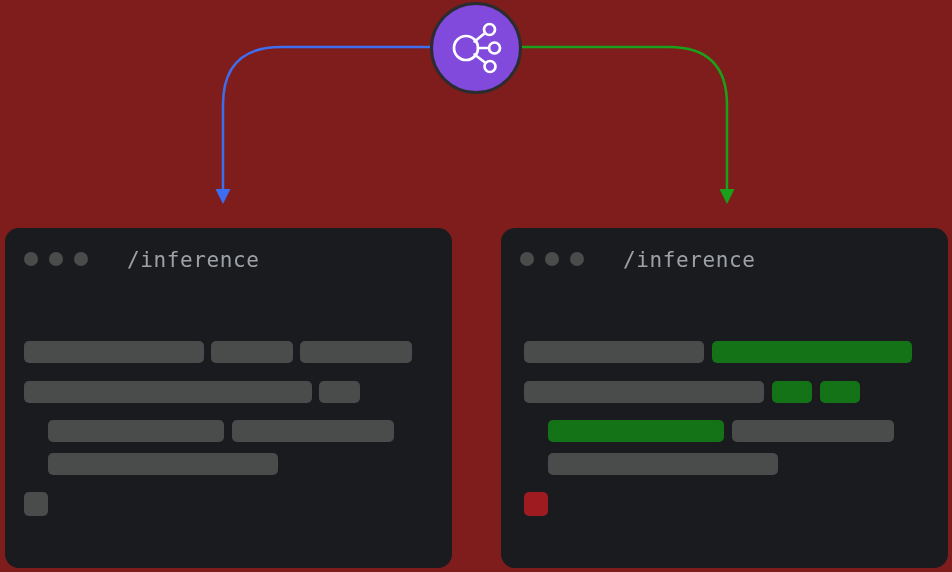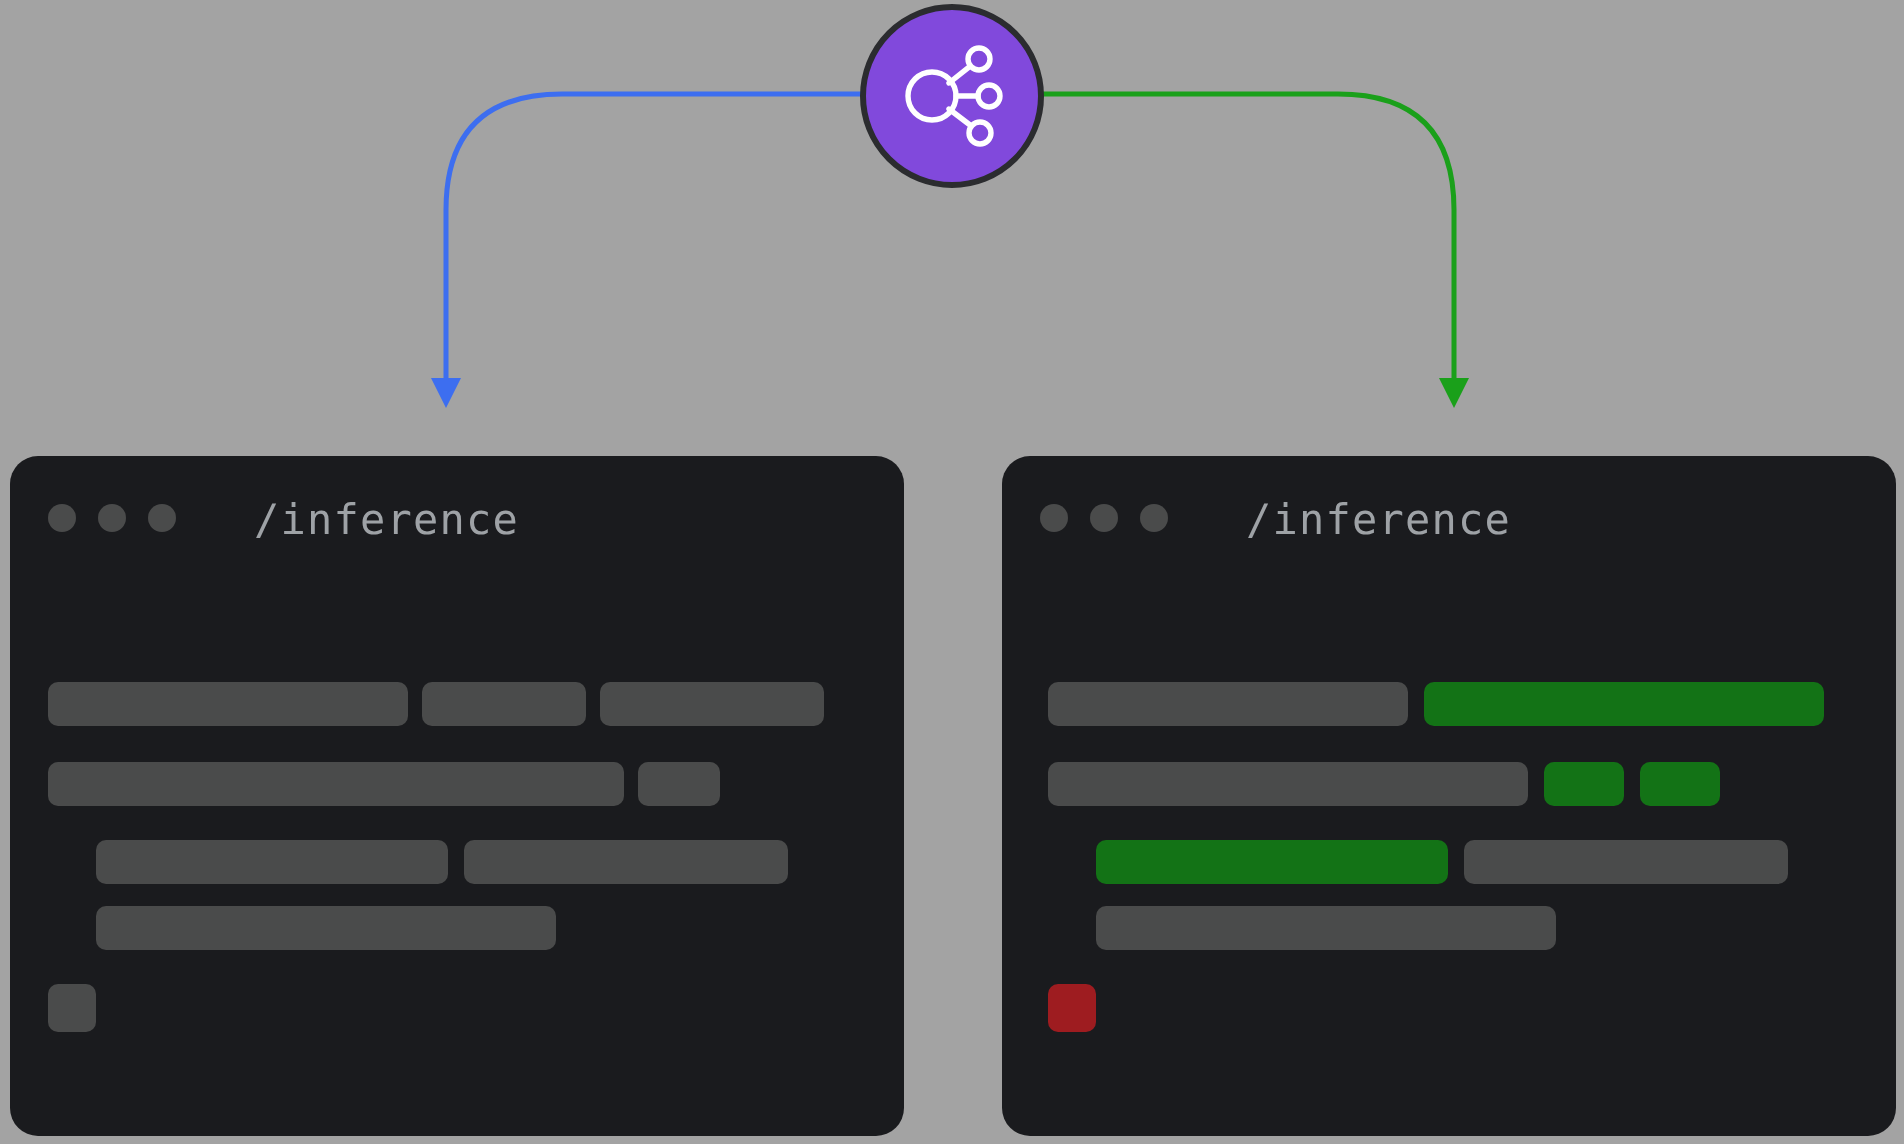--- a/index.html
+++ b/index.html
@@ -24,21 +24,21 @@
   .window-title{
     position:absolute;left:122px;top:18px;
     font-size:21px;line-height:28px;letter-spacing:0.6px;
     color:#9EA2A6;white-space:pre;
   }
   .bar{position:absolute;border-radius:5px;}
 </style>
 </head>
 <body>
 
-<div class="canvas" style="background: #a3a3a3;">
+<div class="canvas" style="background: #7f1d1d;">
 
   <svg class="diagram-svg" width="952" height="572" viewBox="0 0 952 572">
 
     <path d="M432 47 H281 Q223 47 223 105 V190" fill="none" stroke-width="2.5" stroke="#3D6EF0"></path>
     <polygon points="215.5,189 230.5,189 223,204" fill="#3D6EF0"></polygon>
 
     <path d="M520 47 H669 Q727 47 727 105 V190" fill="none" stroke-width="2.5" stroke="#1AA01A"></path>
     <polygon points="719.5,189 734.5,189 727,204" fill="#1AA01A"></polygon>
 
     <g>

